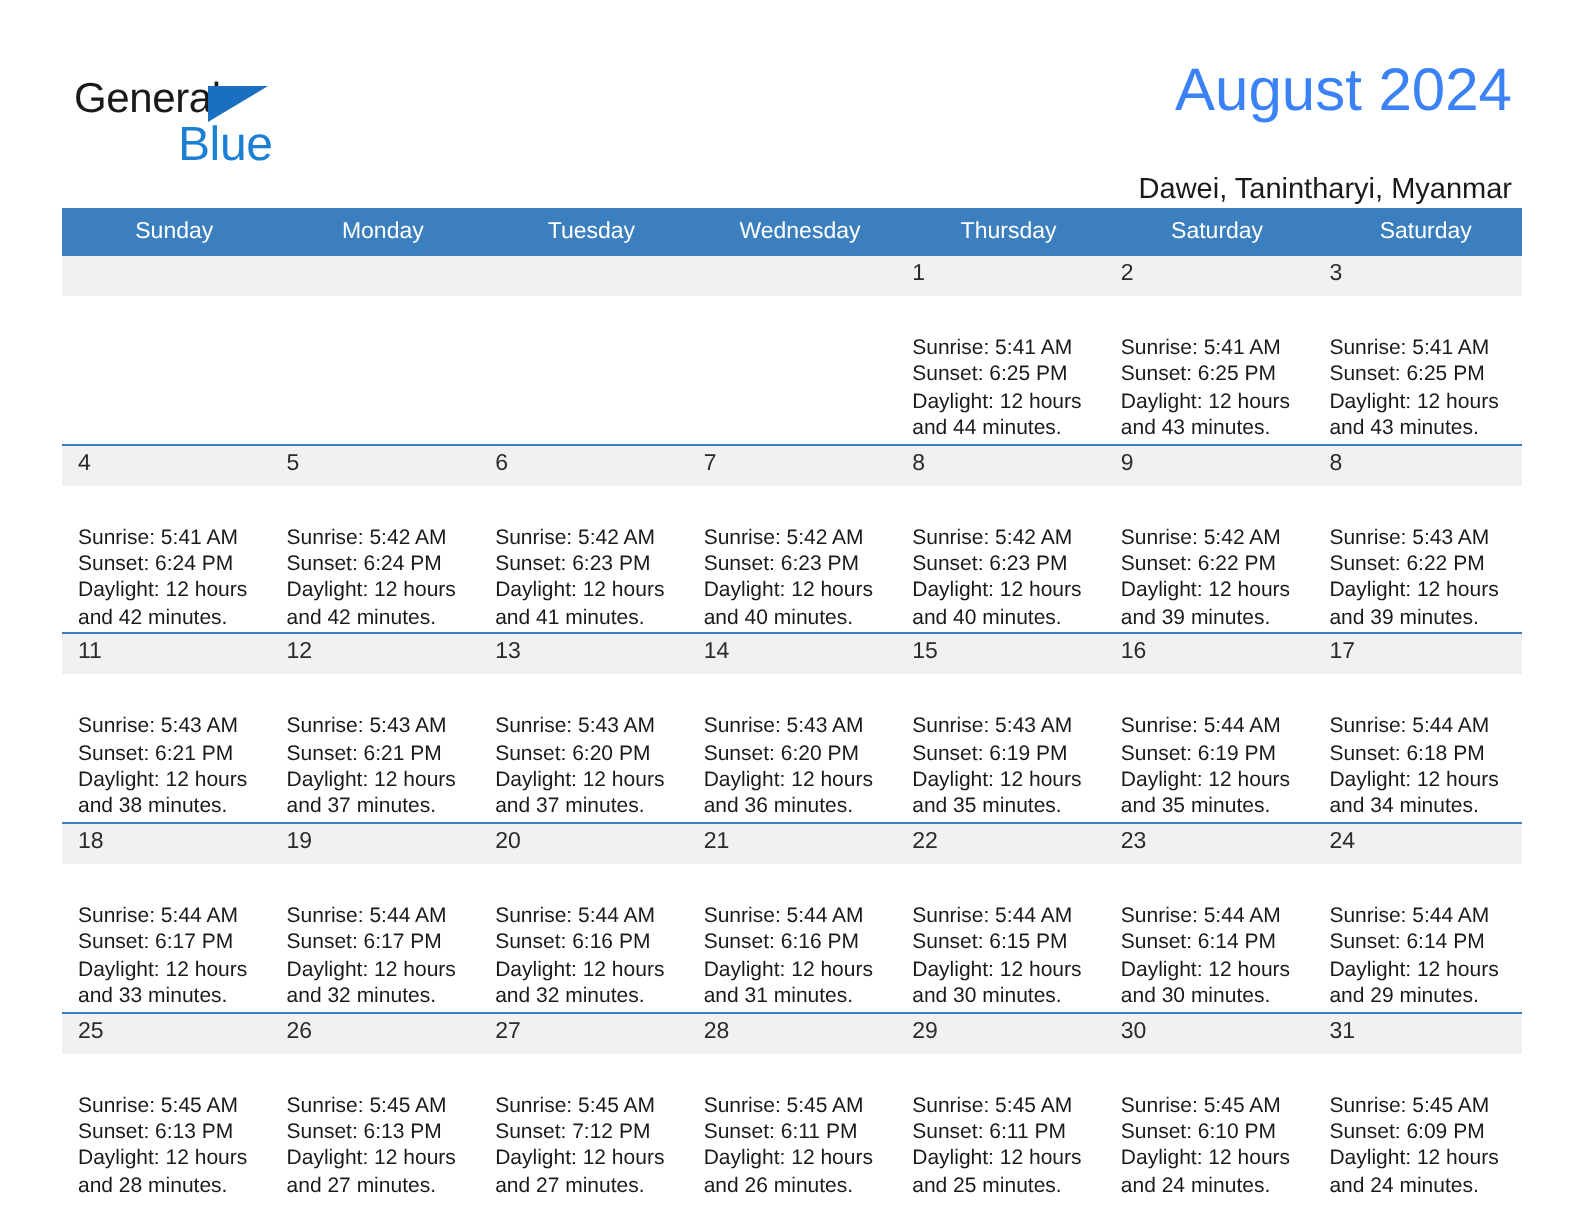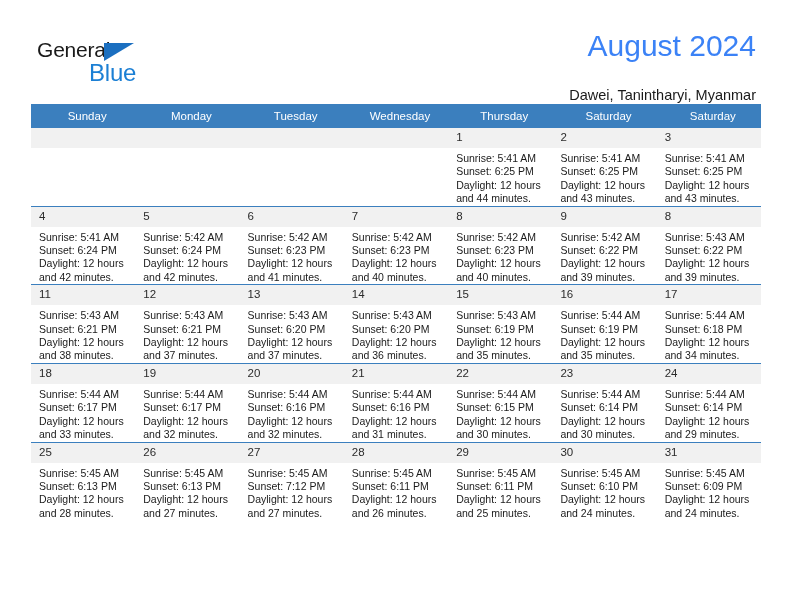--- a/index.html
+++ b/index.html
@@ -120,21 +120,21 @@
     color: #2b2b2b;
     padding: 3px 0 4px 8px;
     height: 13px;
     line-height: 13px;
   }
   td.empty .daynum {
     color: transparent;
   }
   .daytext {
     display: block;
-    padding: 4px 6px 0 8px;
+    padding: 20px 6px 0 8px;
     font-size: 10.5px;
     line-height: 13.4px;
     color: #1a1a1a;
   }
   .daytext span {
     display: block;
     white-space: nowrap;
   }
 </style>
 </head>

